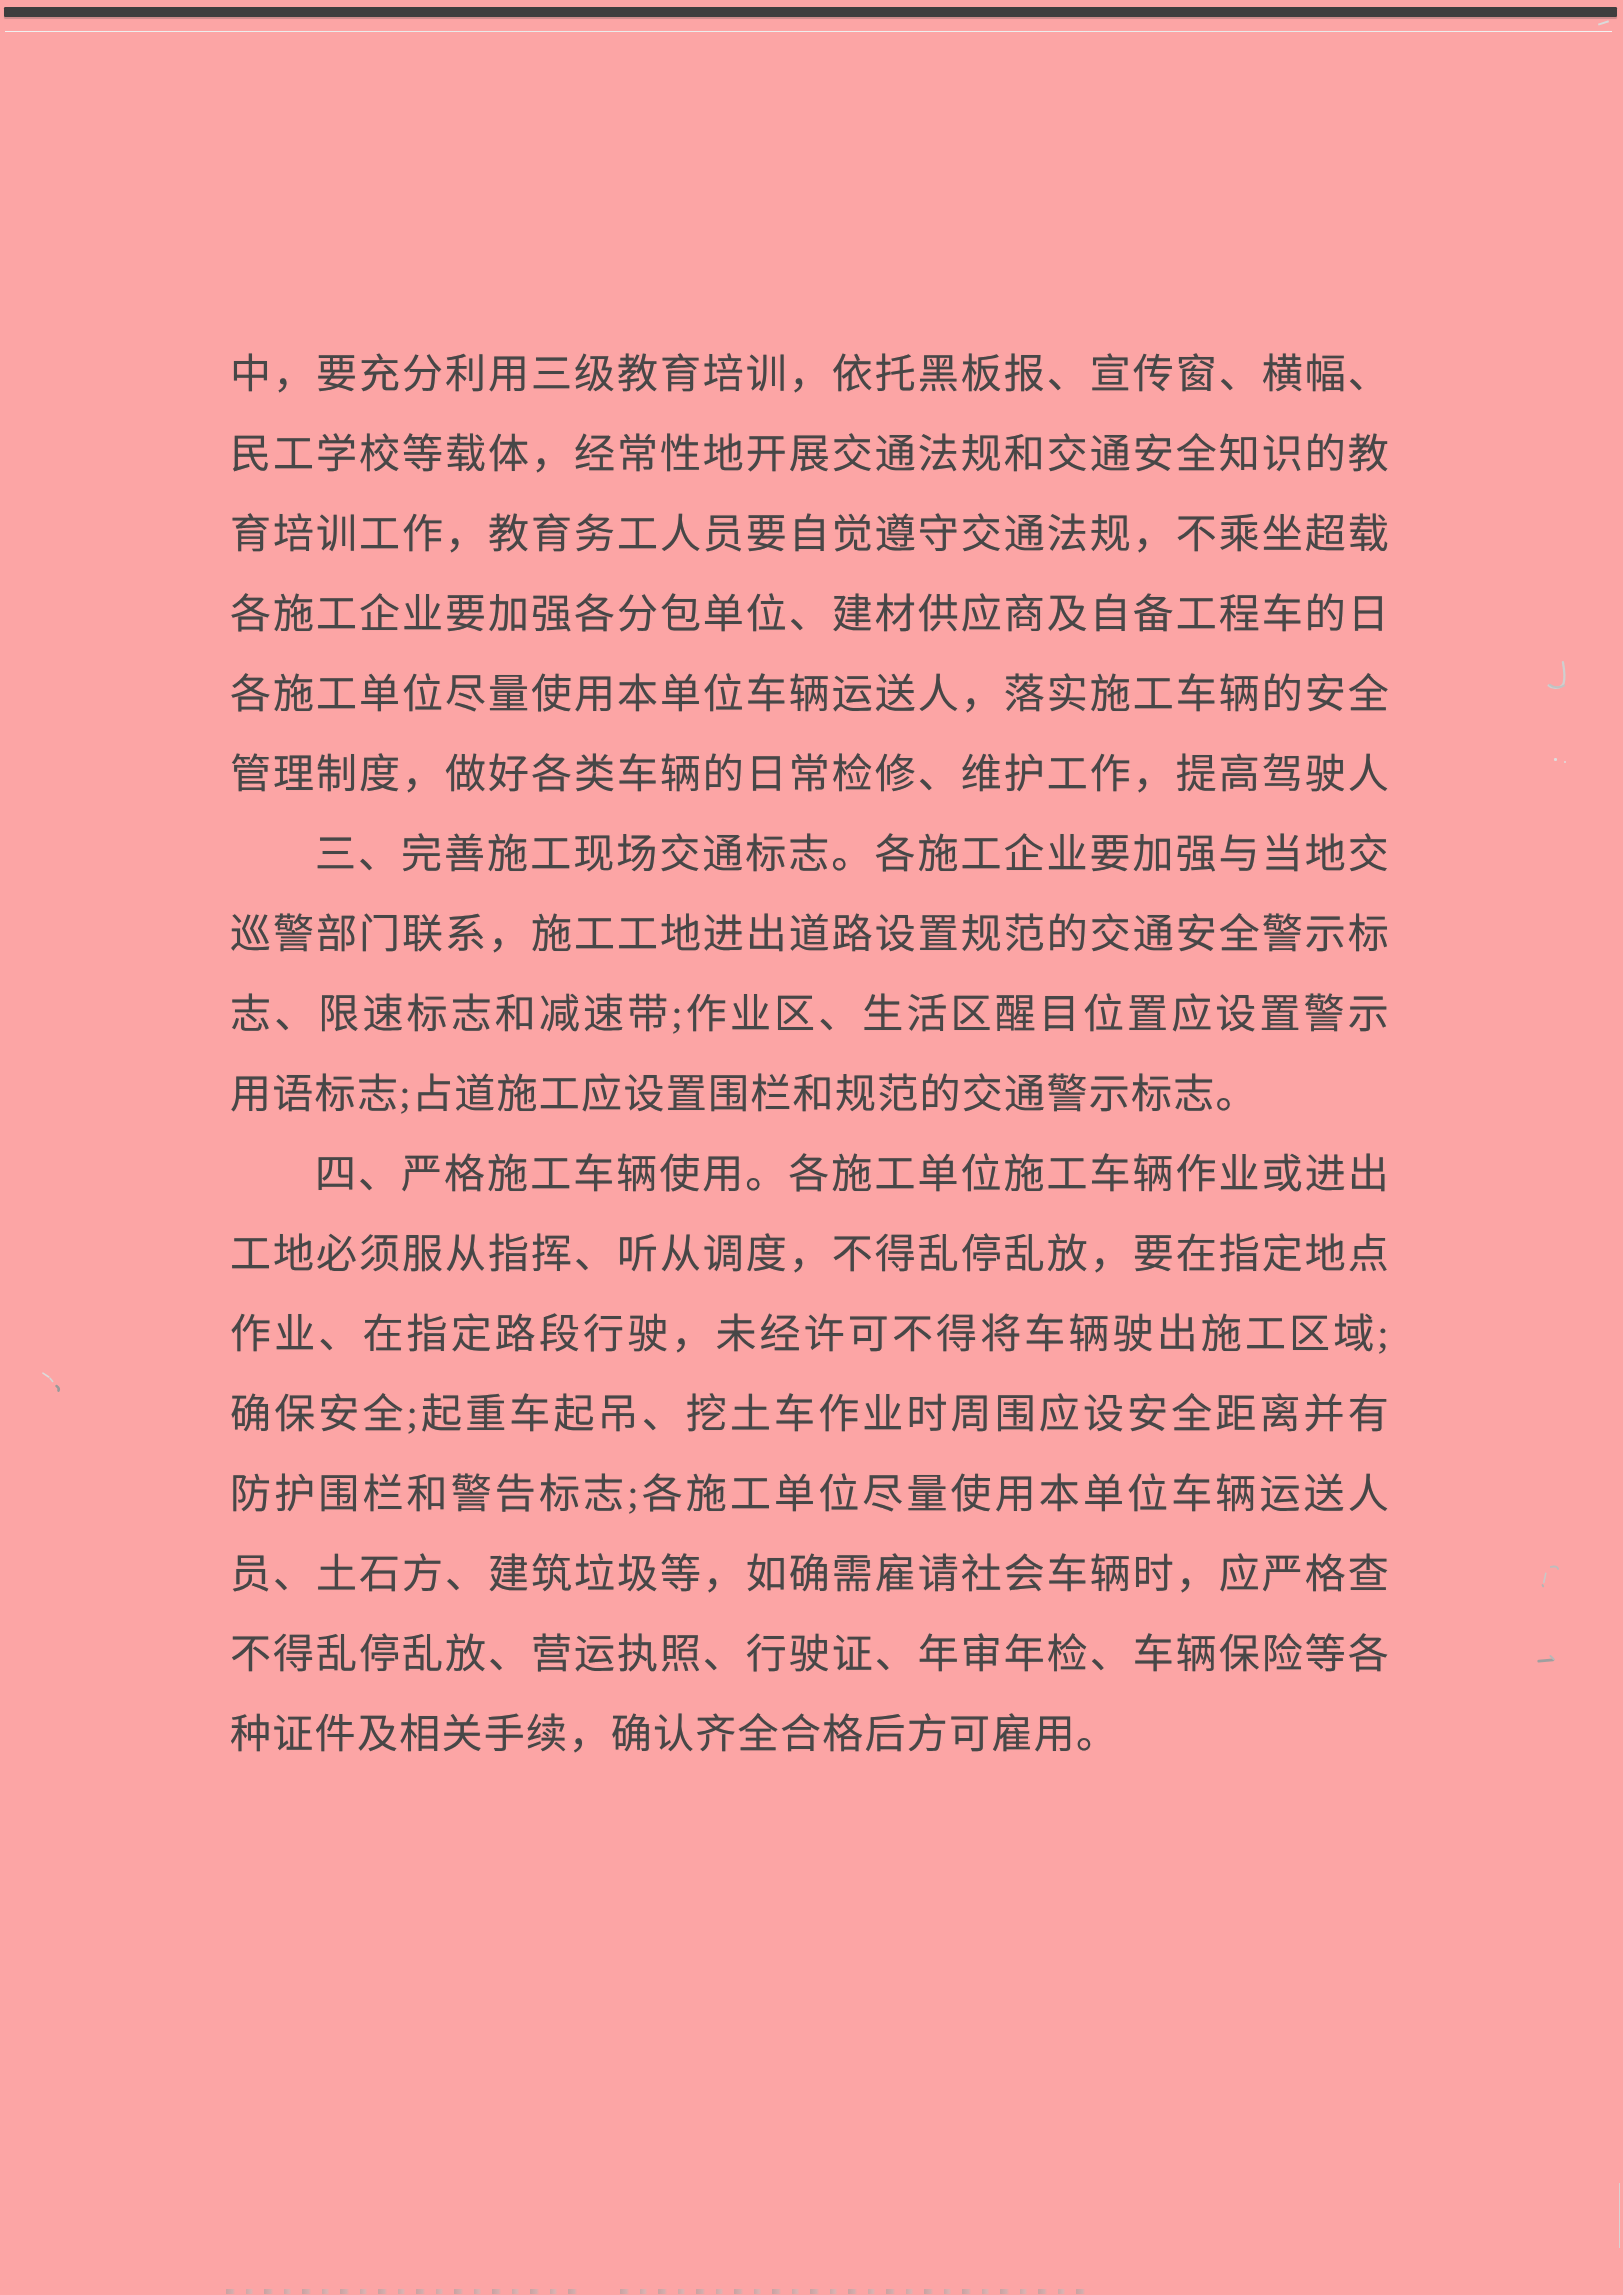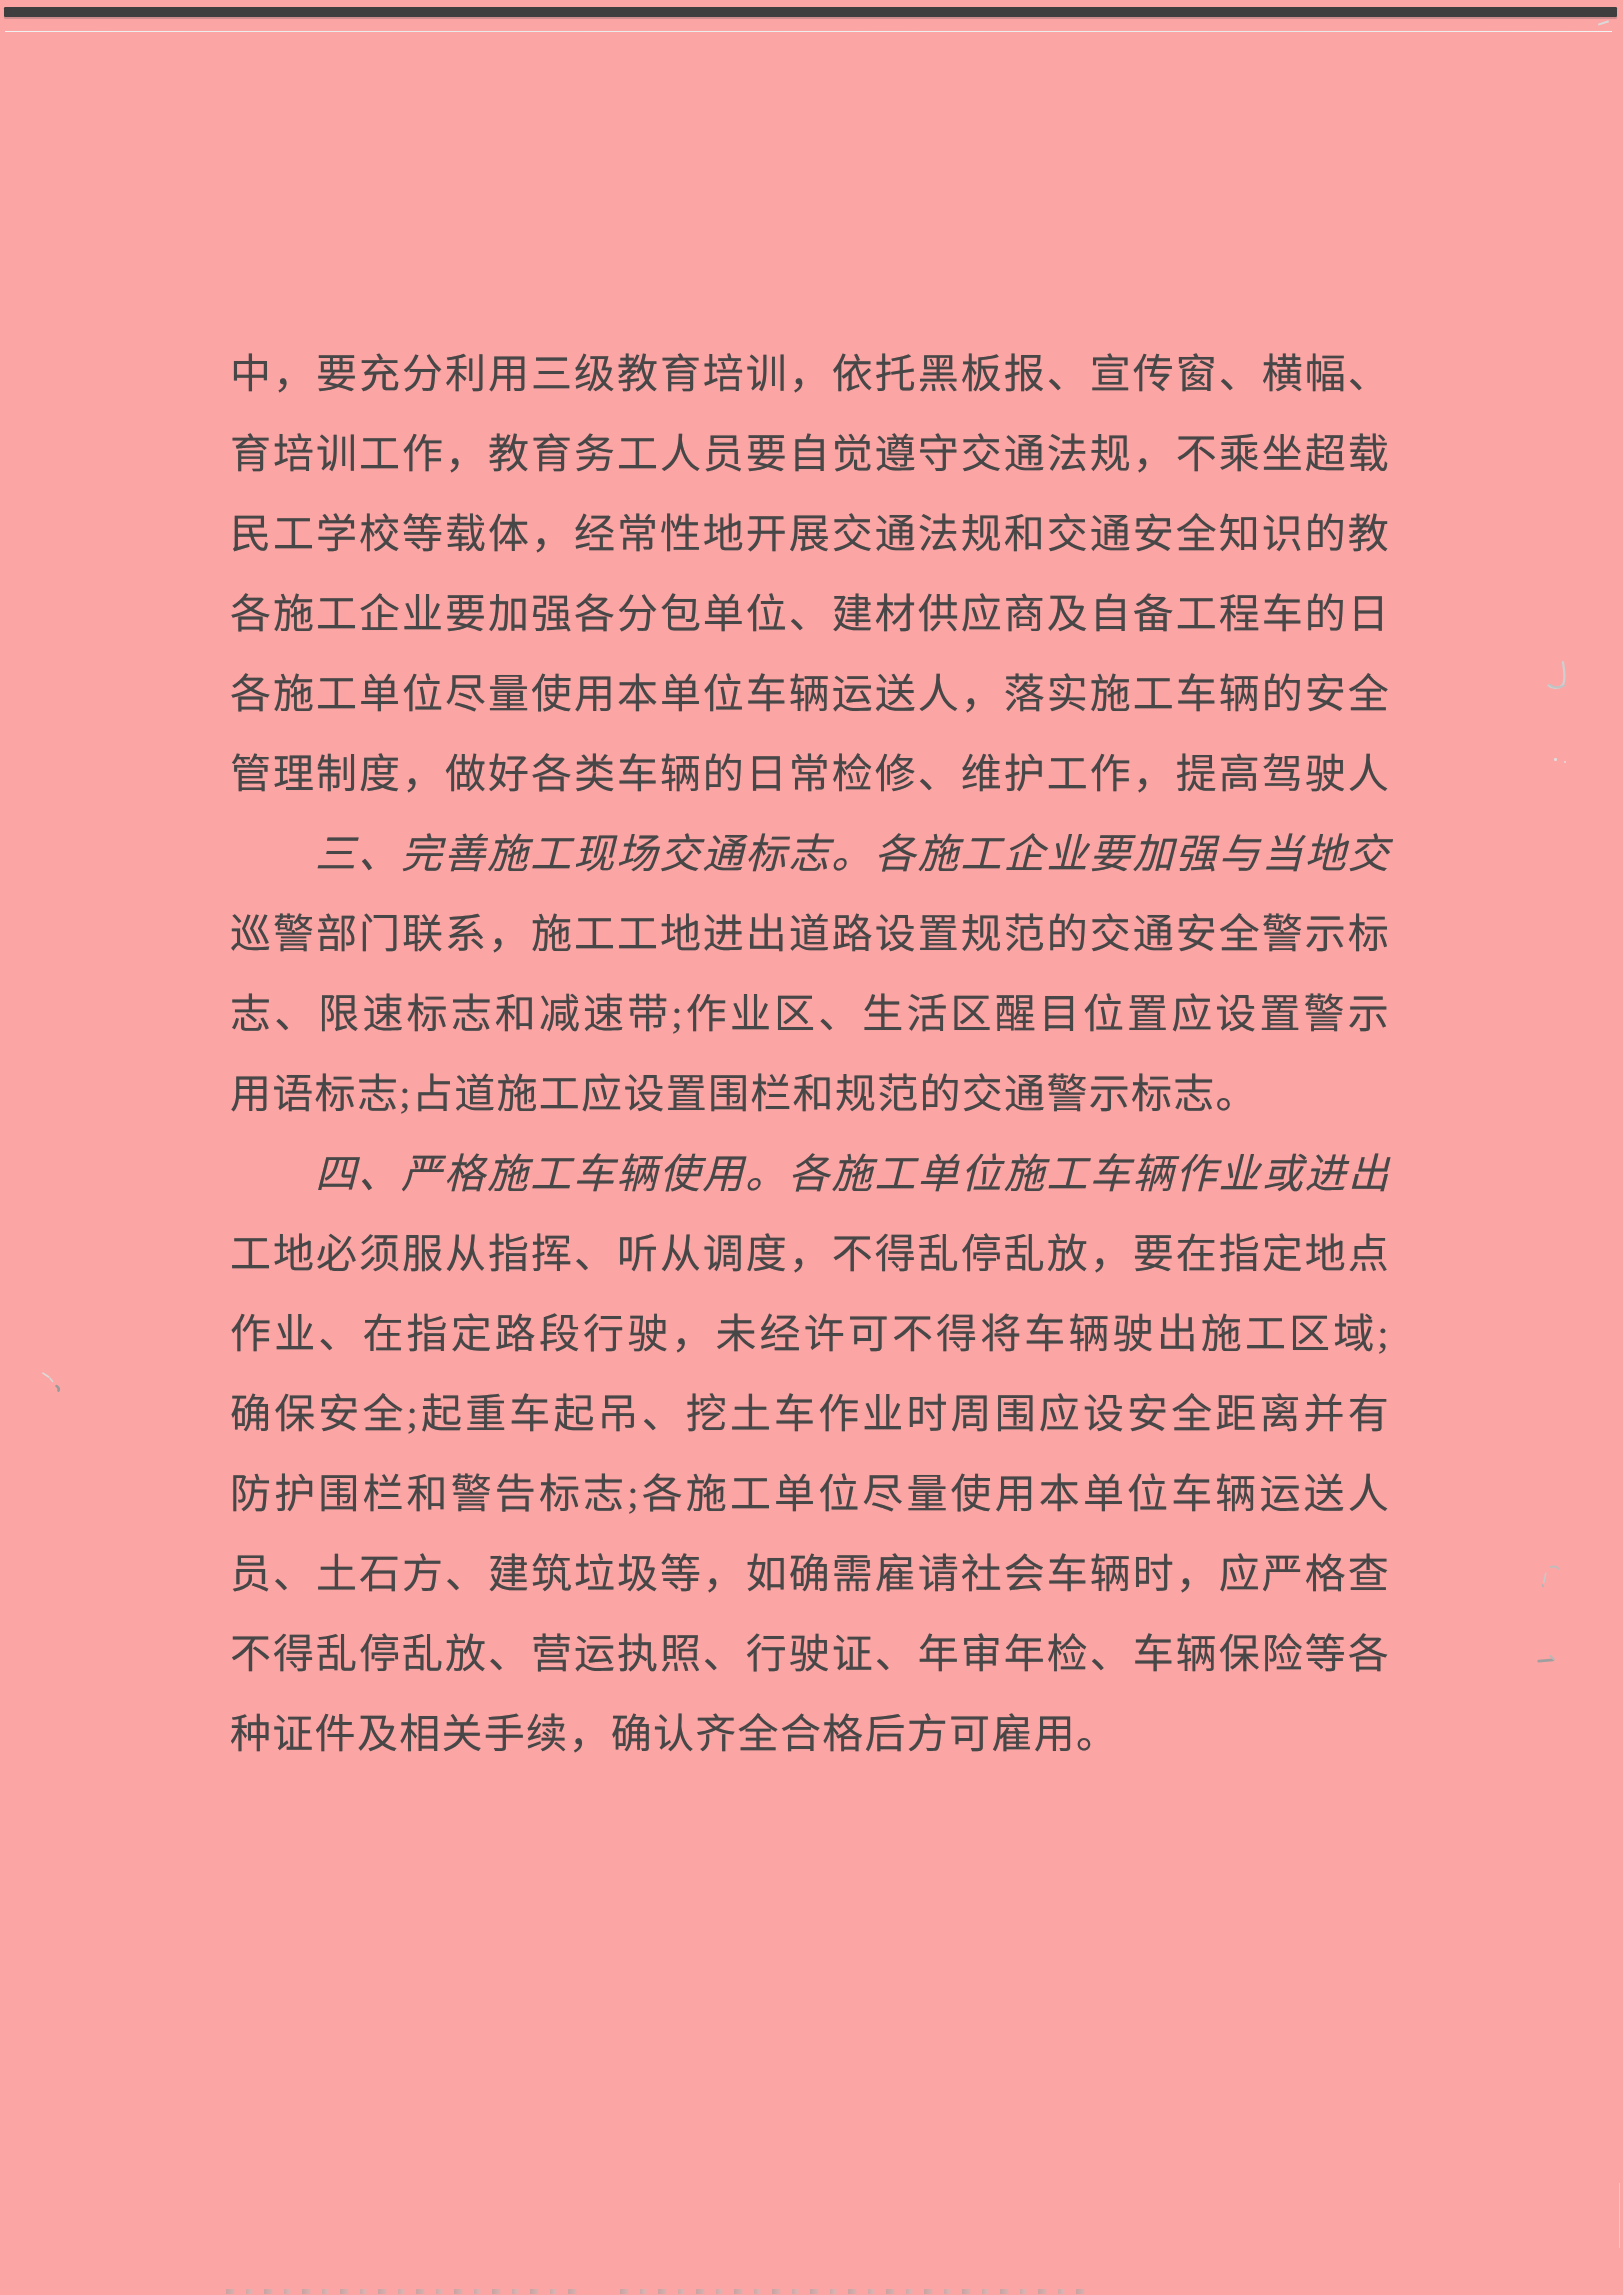--- a/index.html
+++ b/index.html
@@ -46,21 +46,21 @@
     letter-spacing: 1.3px;
     text-shadow: 0 0 0.7px rgba(70,70,70,0.35);
   }
   .line {
     width: 100%;
     height: 80px;
     text-align: justify;
     text-align-last: justify;
     white-space: nowrap;
   }
-  .line.indent { text-indent: 85px; font-style: italic; }
+  .line.indent { text-indent: 85px; }
   .line.end { text-align-last: left; }
   
   .artifact { position: absolute; pointer-events: none; }
   .artifact svg { display: block; }
   .speck { position: absolute; border-radius: 50%; background: #dedede; }
   .bottom-cutoff {
     position: absolute;
     top: 2289px;
     height: 5.2px;
     opacity: 0.55;
@@ -90,22 +90,22 @@
 <body>
 
 <div class="page">
 
   <div class="scan-top-bar"></div>
   <div class="scan-crease"></div>
   <div class="corner-tick"></div>
 
   <div class="text-block">
     <div class="line">中，要充分利用三级教育培训，依托黑板报、宣传窗、横幅、</div>
+    <div class="line">民工学校等载体，经常性地开展交通法规和交通安全知识的教</div>
     <div class="line">育培训工作，教育务工人员要自觉遵守交通法规，不乘坐超载</div>
-    <div class="line">民工学校等载体，经常性地开展交通法规和交通安全知识的教</div>
     <div class="line">各施工企业要加强各分包单位、建材供应商及自备工程车的日</div>
     <div class="line">各施工单位尽量使用本单位车辆运送人，落实施工车辆的安全</div>
     <div class="line">管理制度，做好各类车辆的日常检修、维护工作，提高驾驶人</div>
     <div class="line indent">三、完善施工现场交通标志。各施工企业要加强与当地交</div>
     <div class="line">巡警部门联系，施工工地进出道路设置规范的交通安全警示标</div>
     <div class="line">志、限速标志和减速带;作业区、生活区醒目位置应设置警示</div>
     <div class="line end">用语标志;占道施工应设置围栏和规范的交通警示标志。</div>
     <div class="line indent">四、严格施工车辆使用。各施工单位施工车辆作业或进出</div>
     <div class="line">工地必须服从指挥、听从调度，不得乱停乱放，要在指定地点</div>
     <div class="line">作业、在指定路段行驶，未经许可不得将车辆驶出施工区域;</div>

